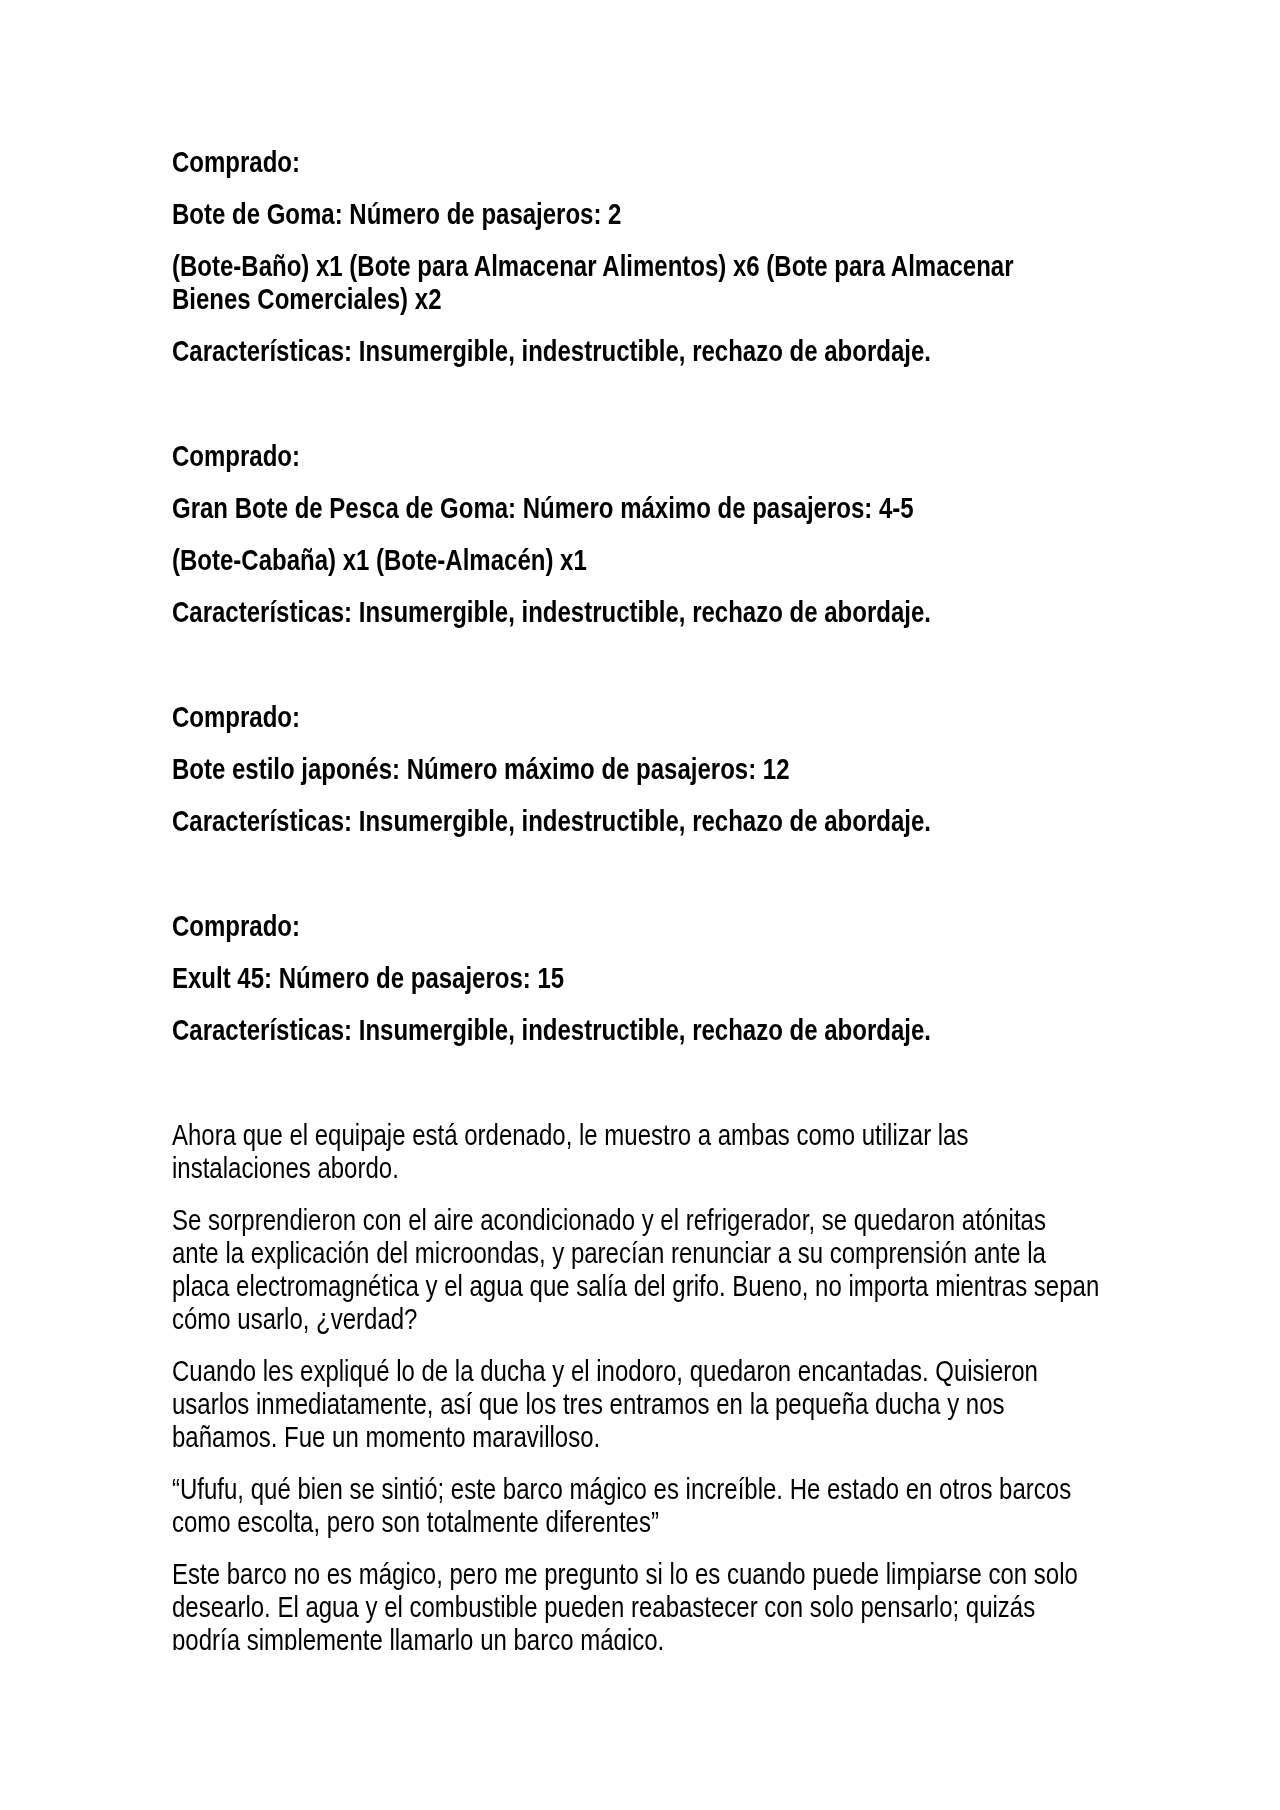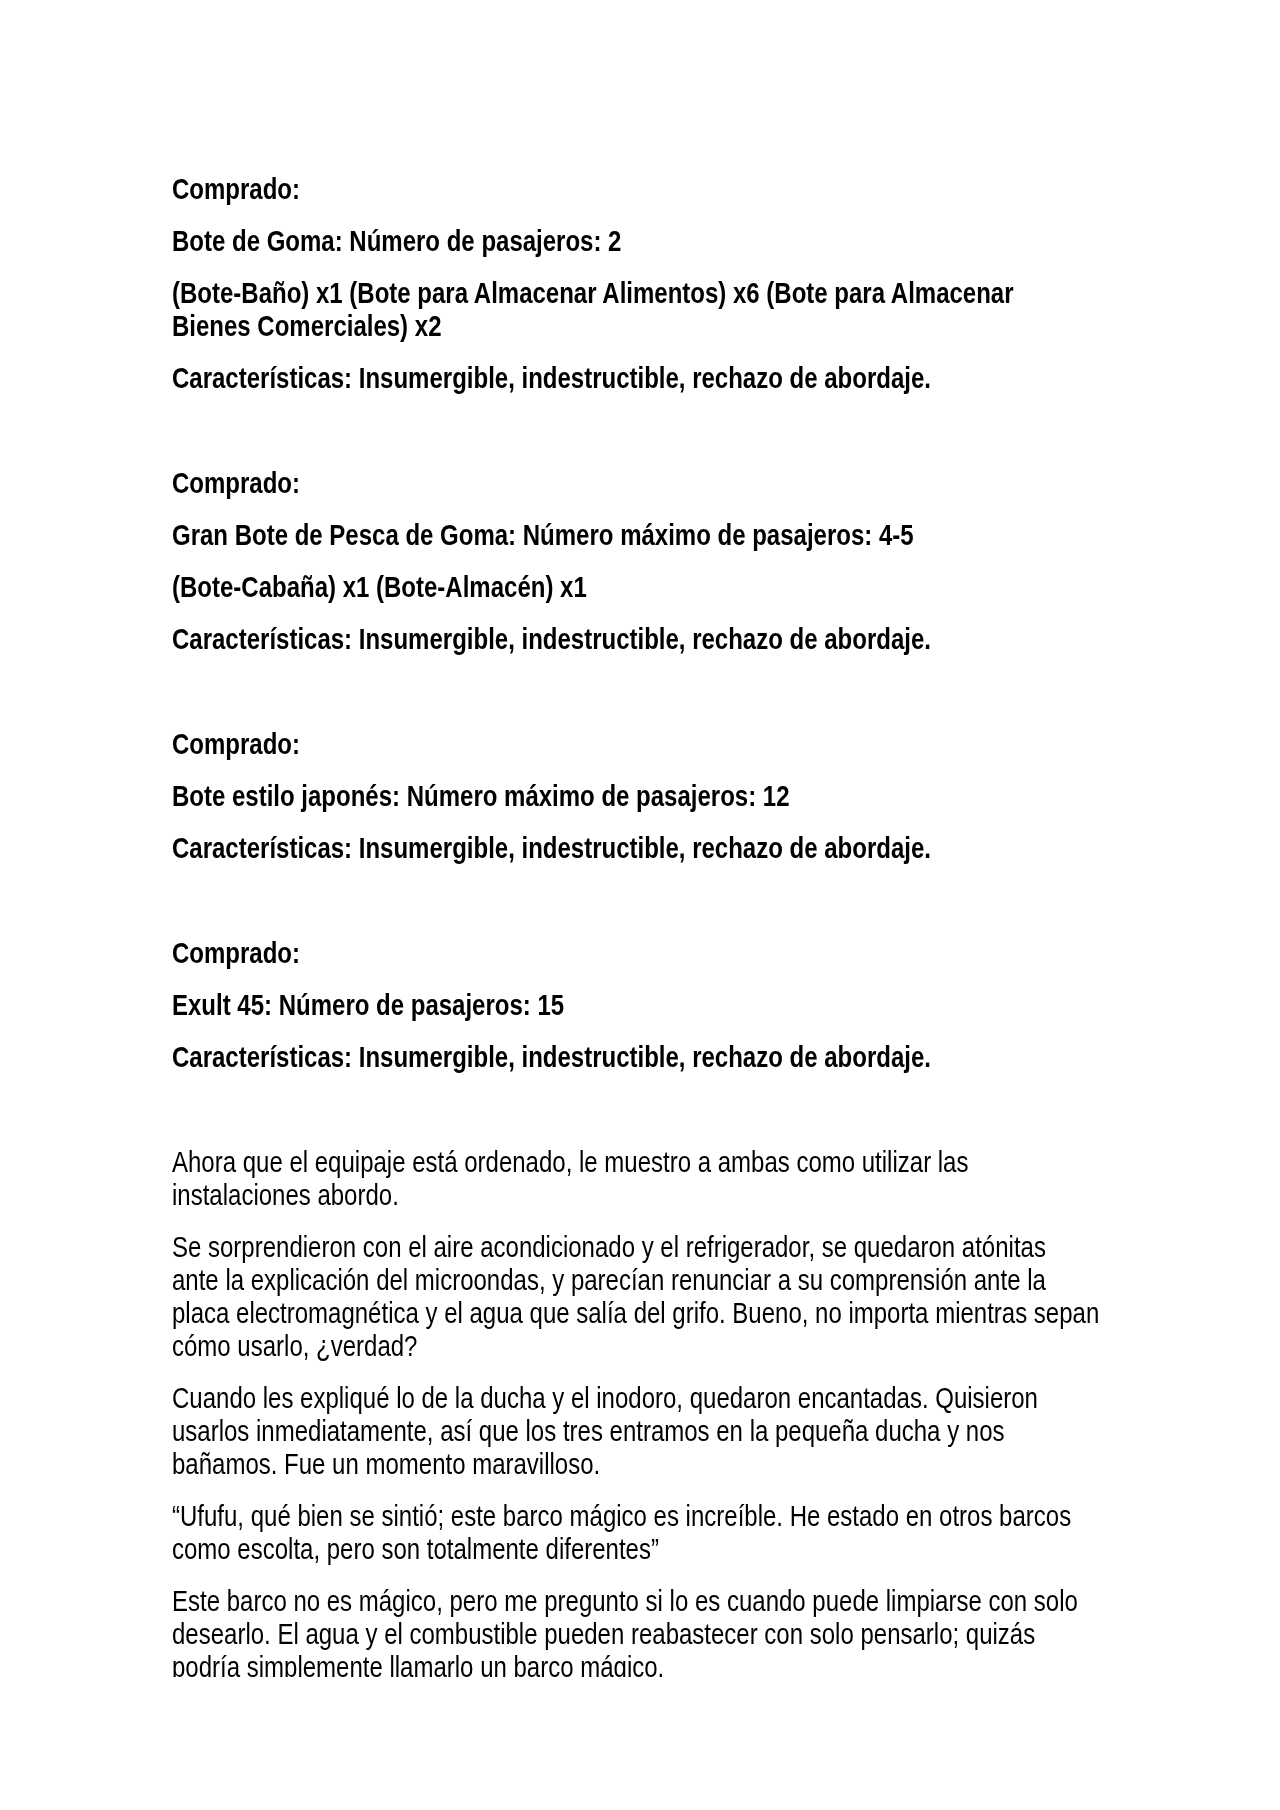--- a/index.html
+++ b/index.html
@@ -10,21 +10,20 @@
   .page {
     position: relative;
     width: 1280px;
     height: 1650px;
     box-sizing: border-box;
     padding: 145px 0 0 172px;
     overflow: hidden;
     background: #ffffff;
     color: #000000;
     font-family: "Liberation Sans", "DejaVu Sans", sans-serif;
-    margin-top: 27px;
   }
   .para {
     margin: 0 0 19px 0;
     width: 1300px;
     font-size: 30px;
     line-height: 33px;
     white-space: pre-line;
     letter-spacing: 0;
     transform: scaleX(0.8);
     transform-origin: 0 0;

